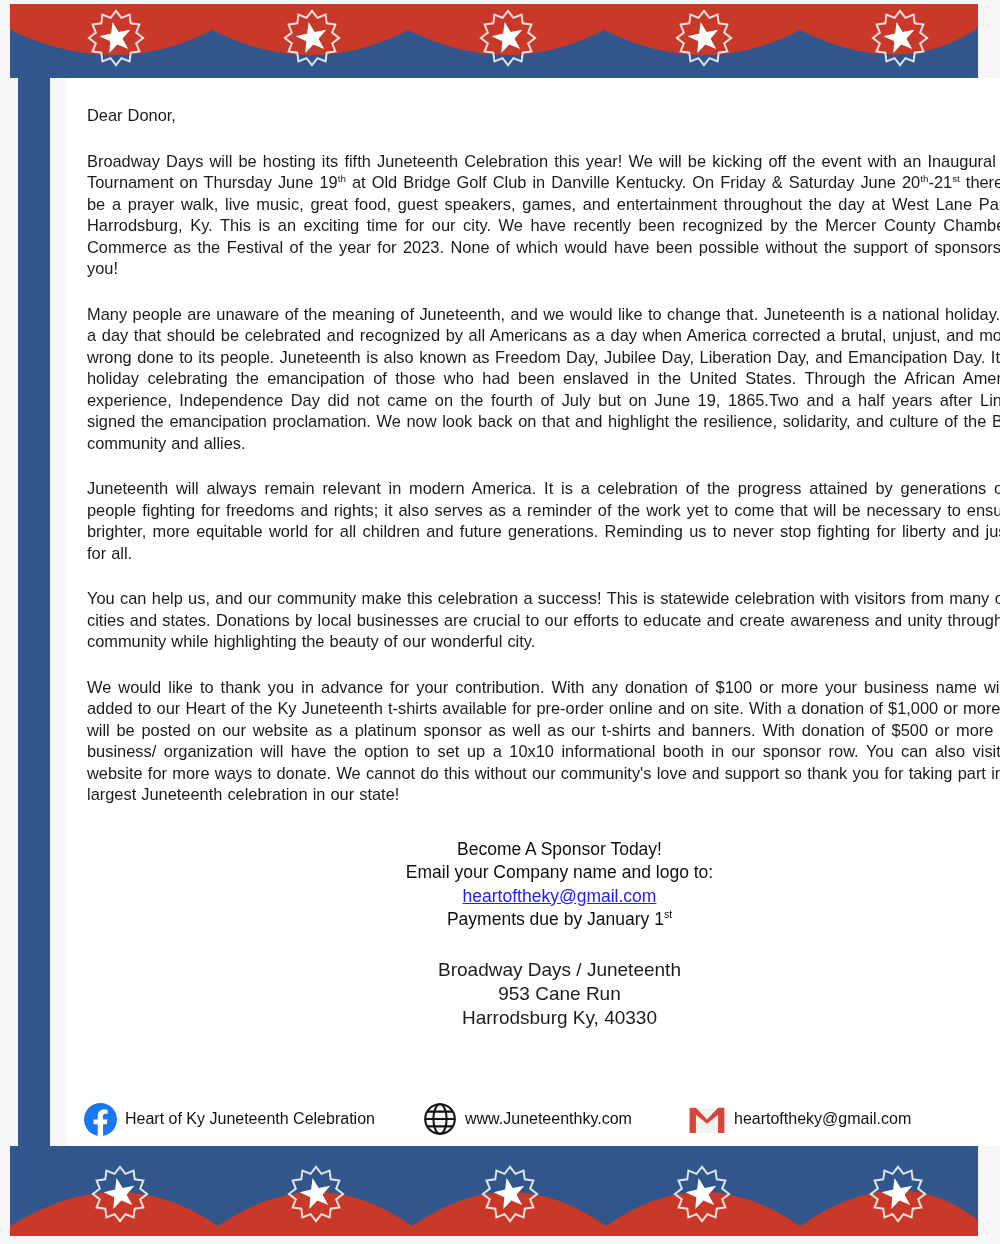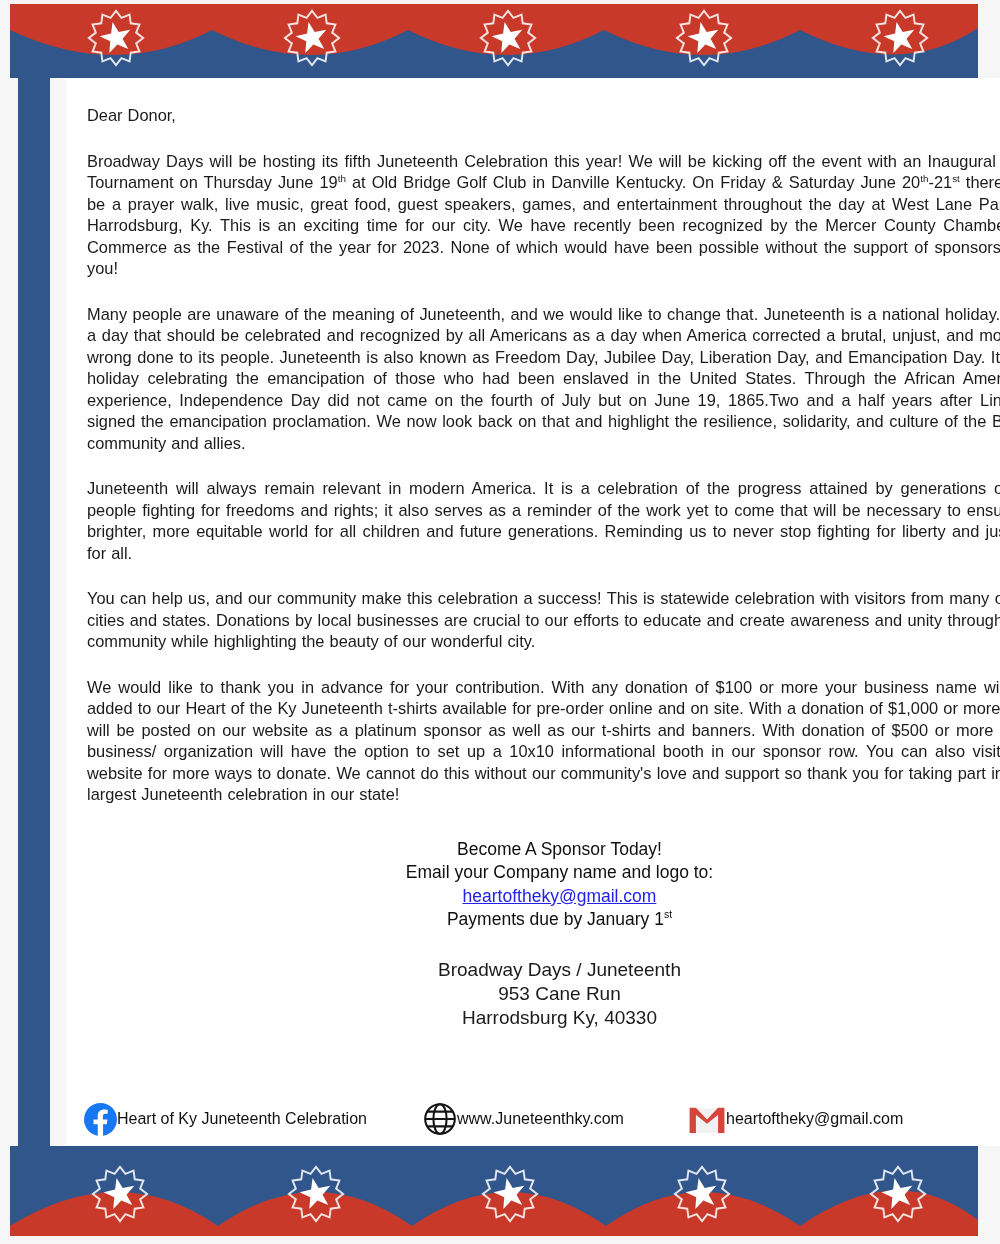--- a/index.html
+++ b/index.html
@@ -42,21 +42,21 @@
   }
   .sponsor-link{color:#2121e8;text-decoration:underline;cursor:pointer;}
 
   .checks{text-align:center;color:#1b1b1b;margin-top:26px;}
   .checks-heading{font-size:19px;line-height:27px;text-decoration:underline;}
   .checks-line{font-size:19px;line-height:24px;}
 
   .contact-row{position:absolute;left:0;bottom:7px;width:100%;height:40px;}
   .contact{
     position:absolute;top:0;height:40px;
-    display:flex;align-items:center;
+    display:flex;align-items:center;gap:8px;
     font-size:16px;color:#111;white-space:nowrap;
   }
   #c-fb{left:18px;}
   #c-web{left:357px;text-align:center;}
   #c-mail{left:622px;}
   .contact svg{flex:0 0 auto;display:block;}
 
   .jstar{position:absolute;width:62px;height:62px;pointer-events:none;}
 </style>
 </head>

